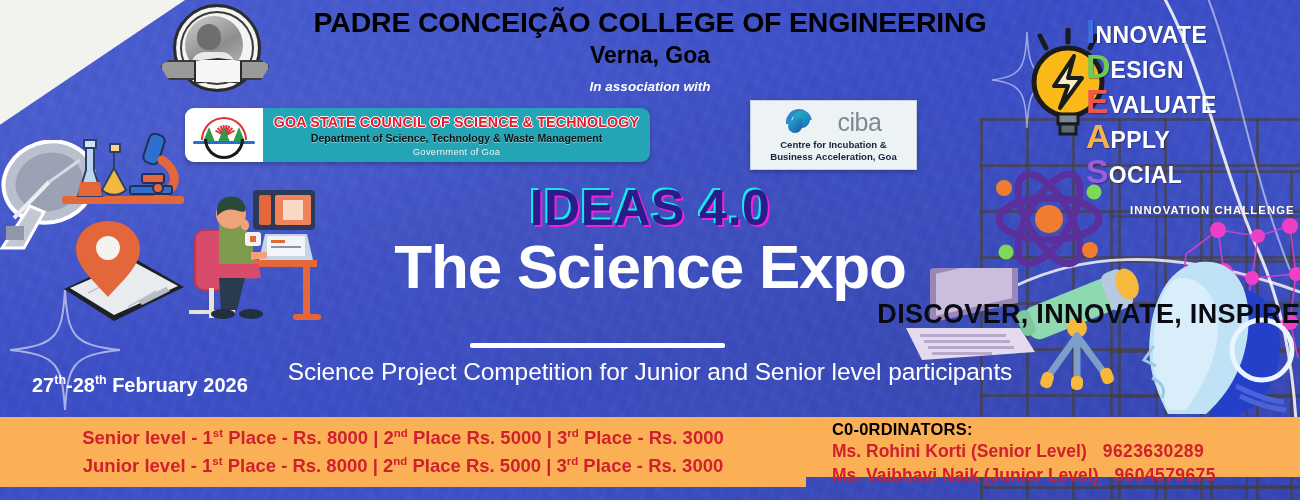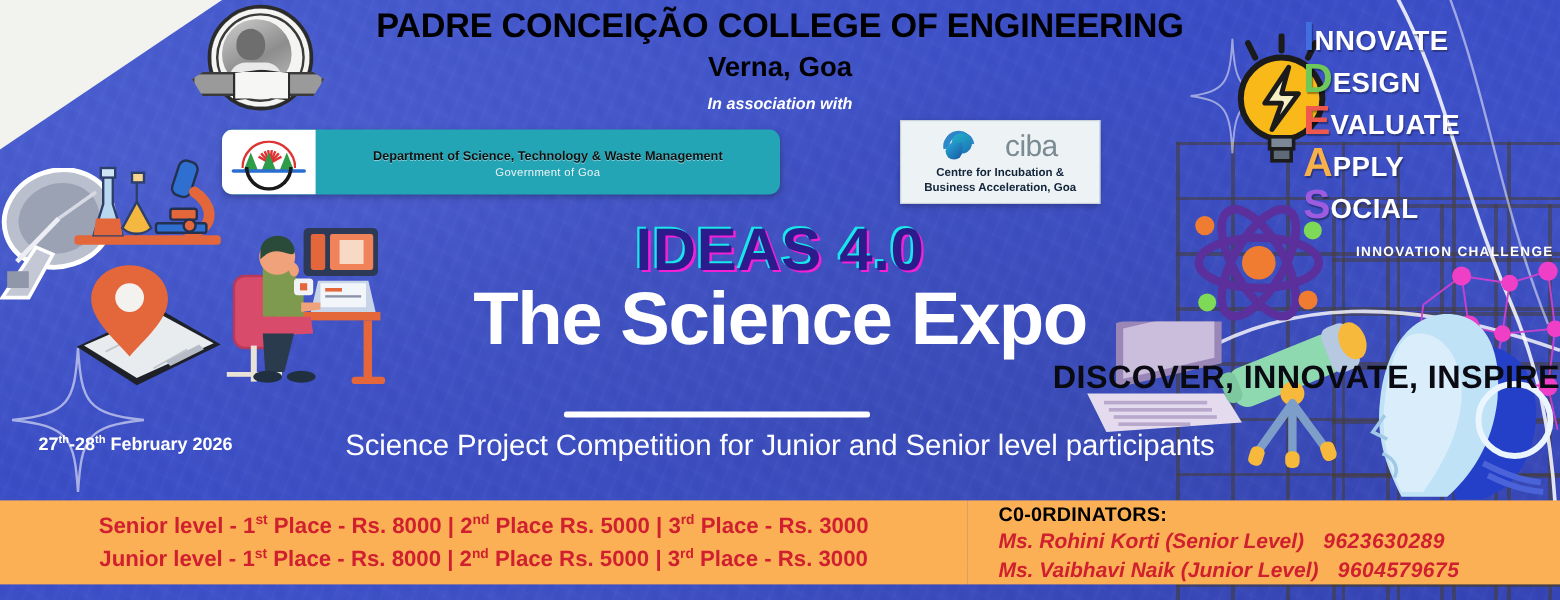--- a/index.html
+++ b/index.html
@@ -157,42 +157,42 @@
     position:absolute;left:470px;top:343px;width:255px;height:5px;background:#fff;border-radius:2px;
   }
   .subline{
     position:absolute;left:0;right:0;top:358px;text-align:center;
     font-size:24.5px;color:#fff;font-weight:normal;letter-spacing:-.1px;
   }
 
   
   .date-block{position:absolute;left:32px;top:357px;color:#fff;}
   .date-label{font-size:20px;font-weight:bold;letter-spacing:.3px;}
-  .date-value{font-size:15px;font-weight:bold;margin-top:4px;white-space:nowrap;}
+  .date-value{font-size:20px;font-weight:bold;margin-top:16px;white-space:nowrap;}
   sup{font-size:.62em;vertical-align:super;}
 
   
   .acronym{position:absolute;right:14px;top:14px;width:200px;}
   .acr-row{display:flex;align-items:baseline;white-space:nowrap;line-height:1;margin-bottom:1px;}
   .acr-cap{font-size:34px;font-weight:bold;text-shadow:1px 1px 1px rgba(0,0,0,.35);}
   .acr-rest{font-size:23px;font-weight:bold;color:#fff;letter-spacing:.4px;text-shadow:1px 1px 1px rgba(0,0,0,.3);text-align:right;}
   .acr-foot{font-size:11.3px;font-weight:bold;color:#fff;letter-spacing:1.1px;margin-left:44px;margin-top:16px;white-space:nowrap;}
 
   
   .prize-bar{
     position:absolute;left:0;top:417px;width:806px;height:70px;
     background:#fbb055;display:flex;flex-direction:column;justify-content:center;align-items:center;
   }
   .prize-line{font-size:18.5px;font-weight:bold;color:#d0202f;white-space:nowrap;line-height:1.5;}
   .coord-bar{
-    position:absolute;left:806px;top:417px;width:494px;height:70px;
+    position:absolute;left:806px;top:417px;width:494px;height:60px;
     background:#fbb055;padding:3px 16px 0 26px;box-sizing:border-box;
   }
   .coord-title{font-size:16.5px;font-weight:bold;color:#000;letter-spacing:.2px;}
-  .coord-row{font-size:17.5px;font-weight:bold;color:#d0202f;white-space:nowrap;line-height:1.3;margin-top:1px;font-style:italic;}
+  .coord-row{font-size:17.5px;font-weight:bold;color:#d0202f;white-space:nowrap;line-height:1.3;margin-top:1px;}
   .coord-row .ph{margin-left:16px;letter-spacing:.4px;}
 
   
   .ill{position:absolute;}
   .sat-dish{left:-6px;top:140px;width:104px;height:110px;}
   .flasks{left:58px;top:130px;width:130px;height:90px;}
   .pinphone{left:58px;top:215px;width:130px;height:112px;}
   .desk{left:175px;top:182px;width:155px;height:145px;}
   .bulb{left:1022px;top:28px;width:92px;height:110px;}
   .atom{left:990px;top:160px;width:118px;height:118px;}
@@ -250,20 +250,21 @@
       <div class="sun"></div>
       <div class="trees">
           <i></i>
           <i></i>
           <i></i>
         </div>
       <div class="wave"></div>
       <div class="gear"></div>
     </div>
     <div class="txt">
+      <div class="g-l1">GOA STATE COUNCIL OF SCIENCE &amp; TECHNOLOGY</div>
       <div class="g-l2">Department of Science, Technology &amp; Waste Management</div>
       <div class="g-l3">Government of Goa</div>
     </div>
   </div>
 
   <div class="ciba">
     <div class="ciba-row">
       <div class="ciba-mark">
         <div class="c1"></div>
           <div class="c2"></div>

